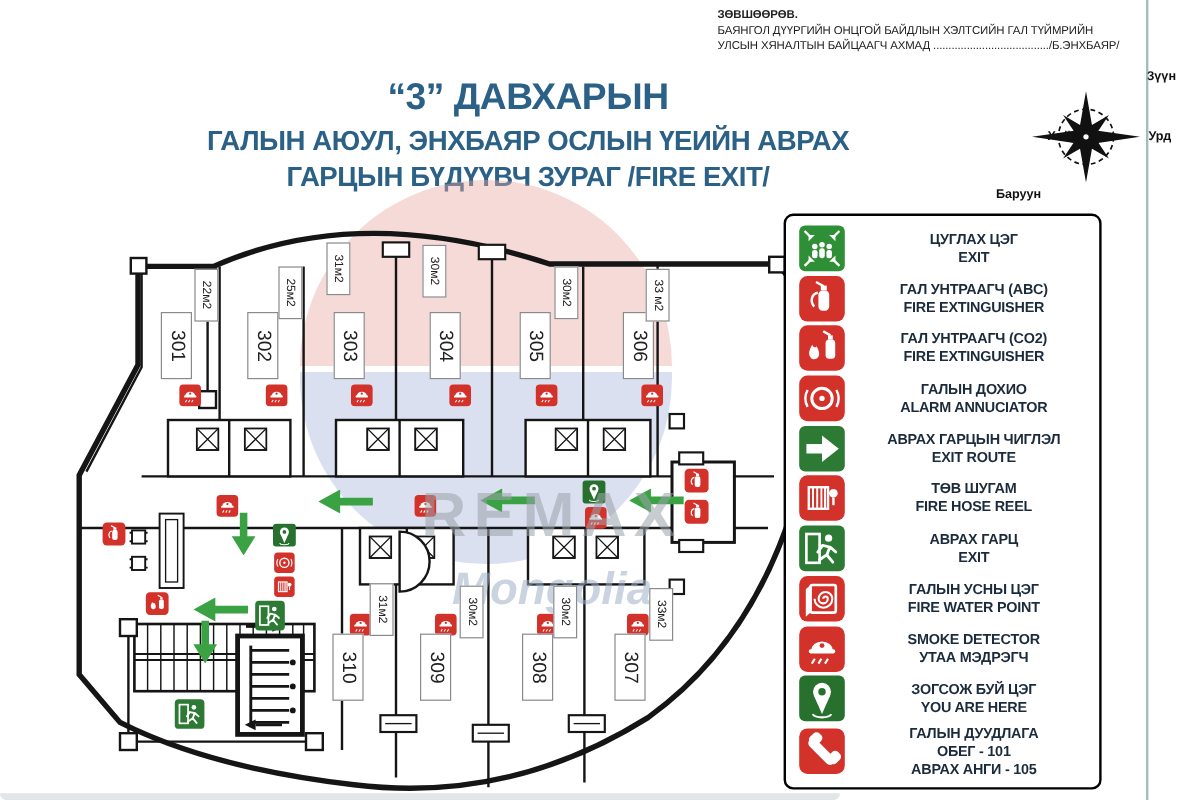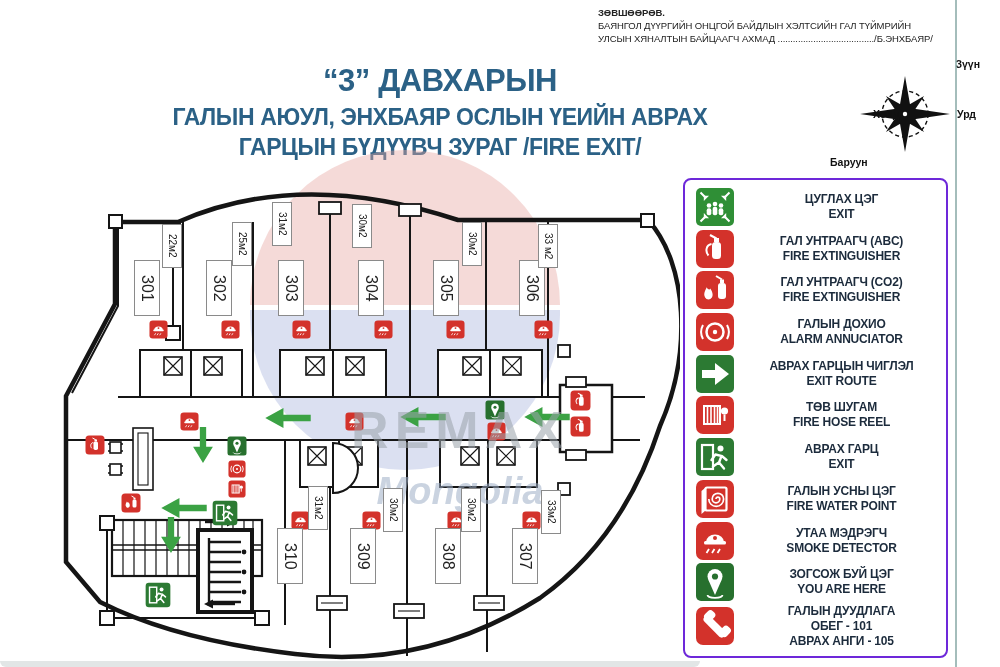--- a/index.html
+++ b/index.html
@@ -10,21 +10,21 @@
   .approval{left:598px;top:7px;width:370px;font-size:9.5px;line-height:1.35;color:#222;letter-spacing:-0.1px;}
   .approval .b{font-weight:bold;}
   
   .title{left:140px;top:60px;width:600px;text-align:center;color:#2b6186;font-weight:bold;
          font-size:23px;line-height:1.34;letter-spacing:-0.4px;}
   .title .t1{font-size:31px;}
   
   .compass{left:830px;top:56px;width:150px;height:112px;}
   .clabel{position:absolute;font-size:10.5px;font-weight:bold;color:#111;white-space:nowrap;}
   
-  .legend{left:683px;top:178px;width:265px;height:480px;border:2px solid #6d28d9;border-radius:8px;
+  .legend{left:653px;top:178px;width:265px;height:480px;border:2px solid #000000;border-radius:8px;
           box-sizing:border-box;display:flex;flex-direction:column;justify-content:space-between;
           padding:7px 8px 7px 10px;background:#fff;}
   .lrow{display:flex;align-items:center;gap:10px;}
   .lg-ic{width:40px;height:40px;flex:0 0 40px;}
   .ltxt{flex:1;text-align:center;font-weight:bold;font-size:12px;line-height:1.25;
         color:#1c2b3c;letter-spacing:-0.2px;}
   
   .plan{left:55px;top:160px;width:625px;height:505px;}
   .plan svg{position:absolute;left:0;top:0;}
   .rnum{width:24px;height:54px;background:#fff;border:1px solid #8a8a8a;display:flex;
@@ -410,22 +410,22 @@
       <div class="ltxt">
           <div>ГАЛЫН УСНЫ ЦЭГ</div>
           <div>FIRE WATER POINT</div>
         </div>
     </div>
     <div class="lrow">
       <svg class="lg-ic">
           <use href="#i-det"></use>
         </svg>
       <div class="ltxt">
+          <div>SMOKE DETECTOR</div>
           <div>УТАА МЭДРЭГЧ</div>
-          <div>SMOKE DETECTOR</div>
         </div>
     </div>
     <div class="lrow">
       <svg class="lg-ic">
           <use href="#i-pin"></use>
         </svg>
       <div class="ltxt">
           <div>ЗОГСОЖ БУЙ ЦЭГ</div>
           <div>YOU ARE HERE</div>
         </div>

